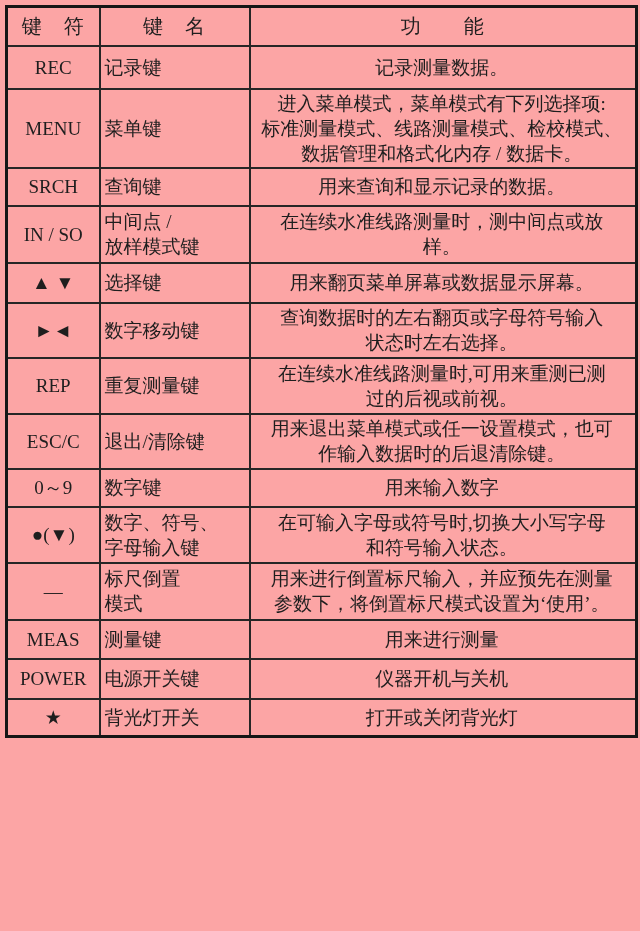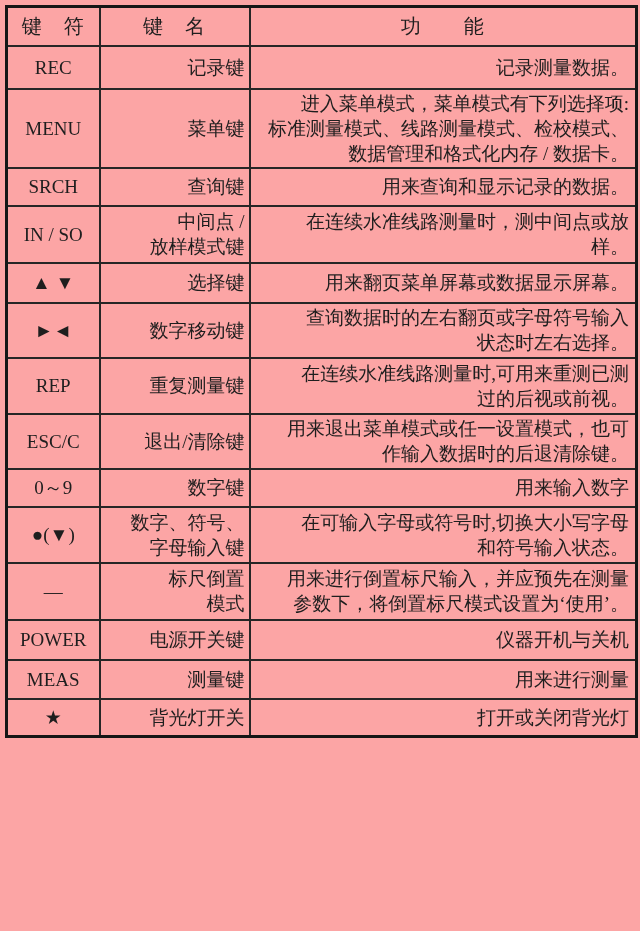--- a/index.html
+++ b/index.html
@@ -43,24 +43,24 @@
     text-align: center;
     letter-spacing: 1px;
   }
   td.symbol {
     text-align: center;
     font-size: 19px;
     
     font-family: "Liberation Serif", "DejaVu Serif", "DejaVu Sans", serif;
   }
   td.name {
-    text-align: right;
+    text-align: left;
   }
   td.func {
-    text-align: right;
+    text-align: center;
     padding-right: 6px;
   }
 </style>
 </head>
 <body>
 
 <div class="page">
   <table class="keytable">
     <colgroup>
       <col class="c-symbol">
@@ -134,29 +134,29 @@
         <td class="func">在可输入字母或符号时,切换大小写字母
 和符号输入状态。</td>
       </tr>
       <tr style="height:57px">
         <td class="symbol">—</td>
         <td class="name">标尺倒置
 模式</td>
         <td class="func">用来进行倒置标尺输入，并应预先在测量
 参数下，将倒置标尺模式设置为‘使用’。</td>
       </tr>
+      <tr style="height:39px">
+        <td class="symbol">MEAS</td>
+        <td class="name">测量键</td>
+        <td class="func">用来进行测量</td>
+      </tr>
       <tr style="height:40px">
         <td class="symbol">POWER</td>
         <td class="name">电源开关键</td>
         <td class="func">仪器开机与关机</td>
-      </tr>
-      <tr style="height:39px">
-        <td class="symbol">MEAS</td>
-        <td class="name">测量键</td>
-        <td class="func">用来进行测量</td>
       </tr>
       <tr style="height:38px">
         <td class="symbol">★</td>
         <td class="name">背光灯开关</td>
         <td class="func">打开或关闭背光灯</td>
       </tr>
     </tbody>
   </table>
 </div>
 

